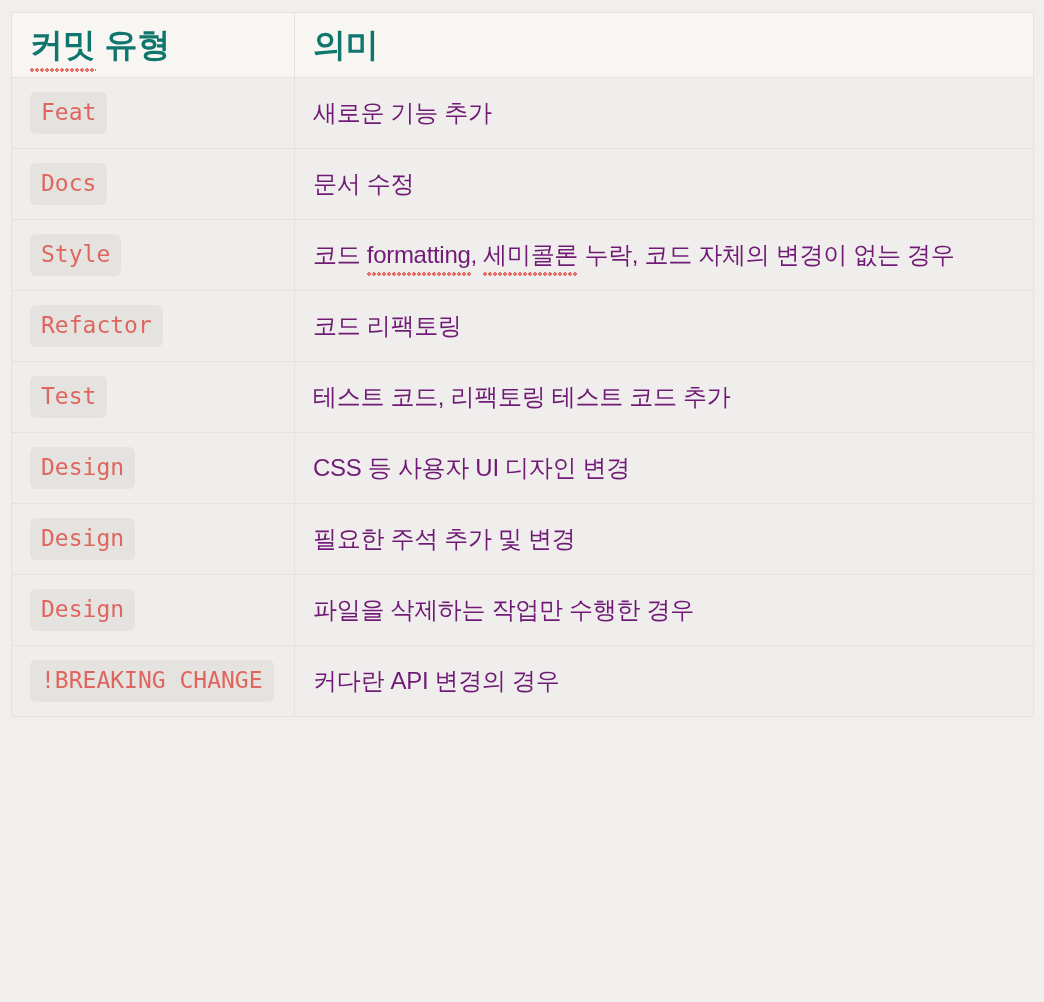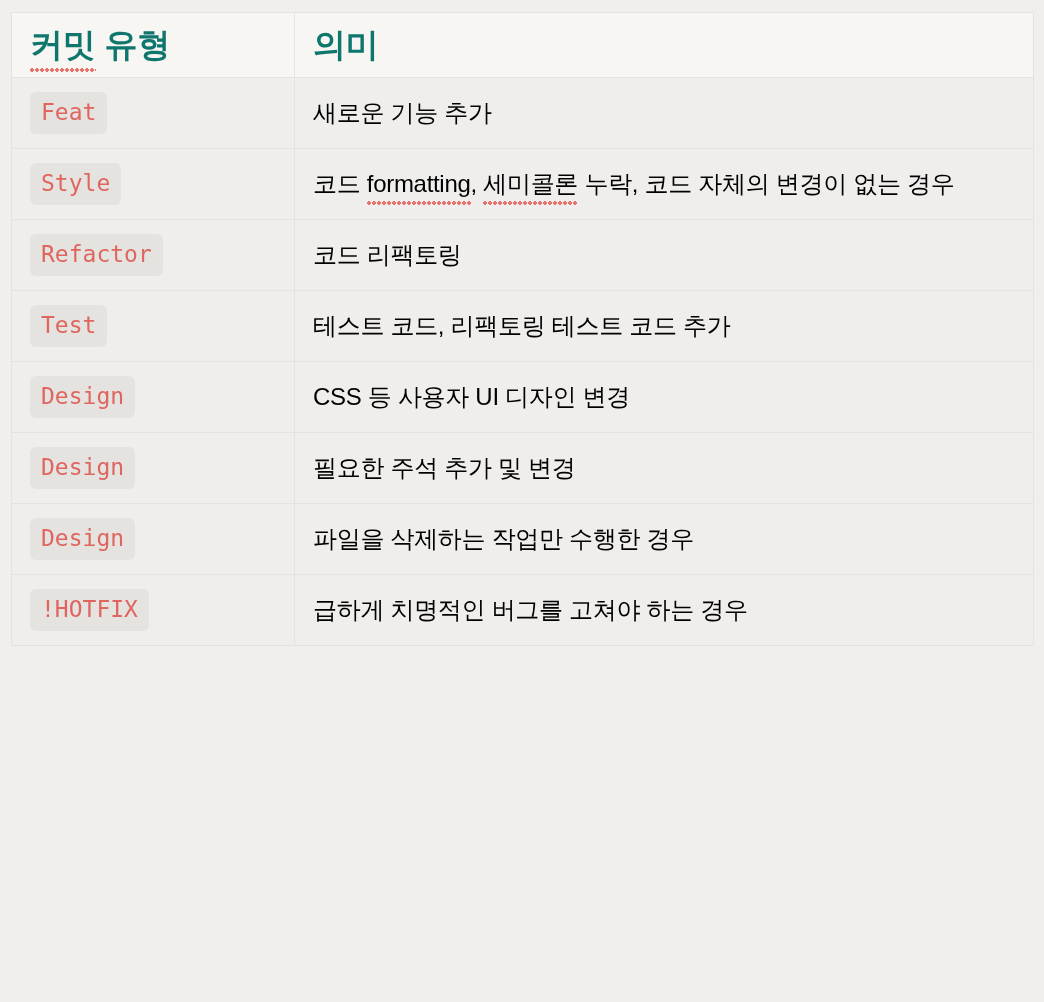--- a/index.html
+++ b/index.html
@@ -55,21 +55,21 @@
     font-weight: bold;
   }
 
   table.commit-table tbody tr td {
     background: #efeeec;
     height: 70px;
   }
 
   .desc {
     font-size: 24px;
-    color: #000000;
+    color: #701a75;
     line-height: 1.35;
     letter-spacing: -0.3px;
     white-space: nowrap;
   }
 
   .badge {
     display: inline-block;
     background: #e4e3df;
     color: #e0655f;
     font-family: "DejaVu Sans Mono", "Liberation Mono", monospace;
@@ -117,20 +117,24 @@
           </th>
           <th>의미</th>
         </tr>
       </thead>
       <tbody id="tbody">
           <tr>
             <td><span class="badge">Feat</span></td>
             <td><span class="desc"><span>새로운 기능 추가</span></span></td>
           </tr>
           <tr>
+            <td><span class="badge">Docs</span></td>
+            <td><span class="desc"><span>문서 수정</span></span></td>
+          </tr>
+          <tr>
             <td><span class="badge">Style</span></td>
             <td><span class="desc"><span>코드 </span><span class="sq">formatting</span><span>, </span><span class="sq">세미콜론</span><span> 누락, 코드 자체의 변경이 없는 경우</span></span></td>
           </tr>
           <tr>
             <td><span class="badge">Refactor</span></td>
             <td><span class="desc"><span>코드 리팩토링</span></span></td>
           </tr>
           <tr>
             <td><span class="badge">Test</span></td>
             <td><span class="desc"><span>테스트 코드, 리팩토링 테스트 코드 추가</span></span></td>
@@ -141,19 +145,19 @@
           </tr>
           <tr>
             <td><span class="badge">Design</span></td>
             <td><span class="desc"><span>필요한 주석 추가 및 변경</span></span></td>
           </tr>
           <tr>
             <td><span class="badge">Design</span></td>
             <td><span class="desc"><span>파일을 삭제하는 작업만 수행한 경우</span></span></td>
           </tr>
           <tr>
-            <td><span class="badge">!HOTFIX</span></td>
-            <td><span class="desc"><span>급하게 치명적인 버그를 고쳐야 하는 경우</span></span></td>
+            <td><span class="badge">!BREAKING CHANGE</span></td>
+            <td><span class="desc"><span>커다란 API 변경의 경우</span></span></td>
           </tr>
         </tbody>
     </table>
   </div>
 </div>
 
 </body></html>

